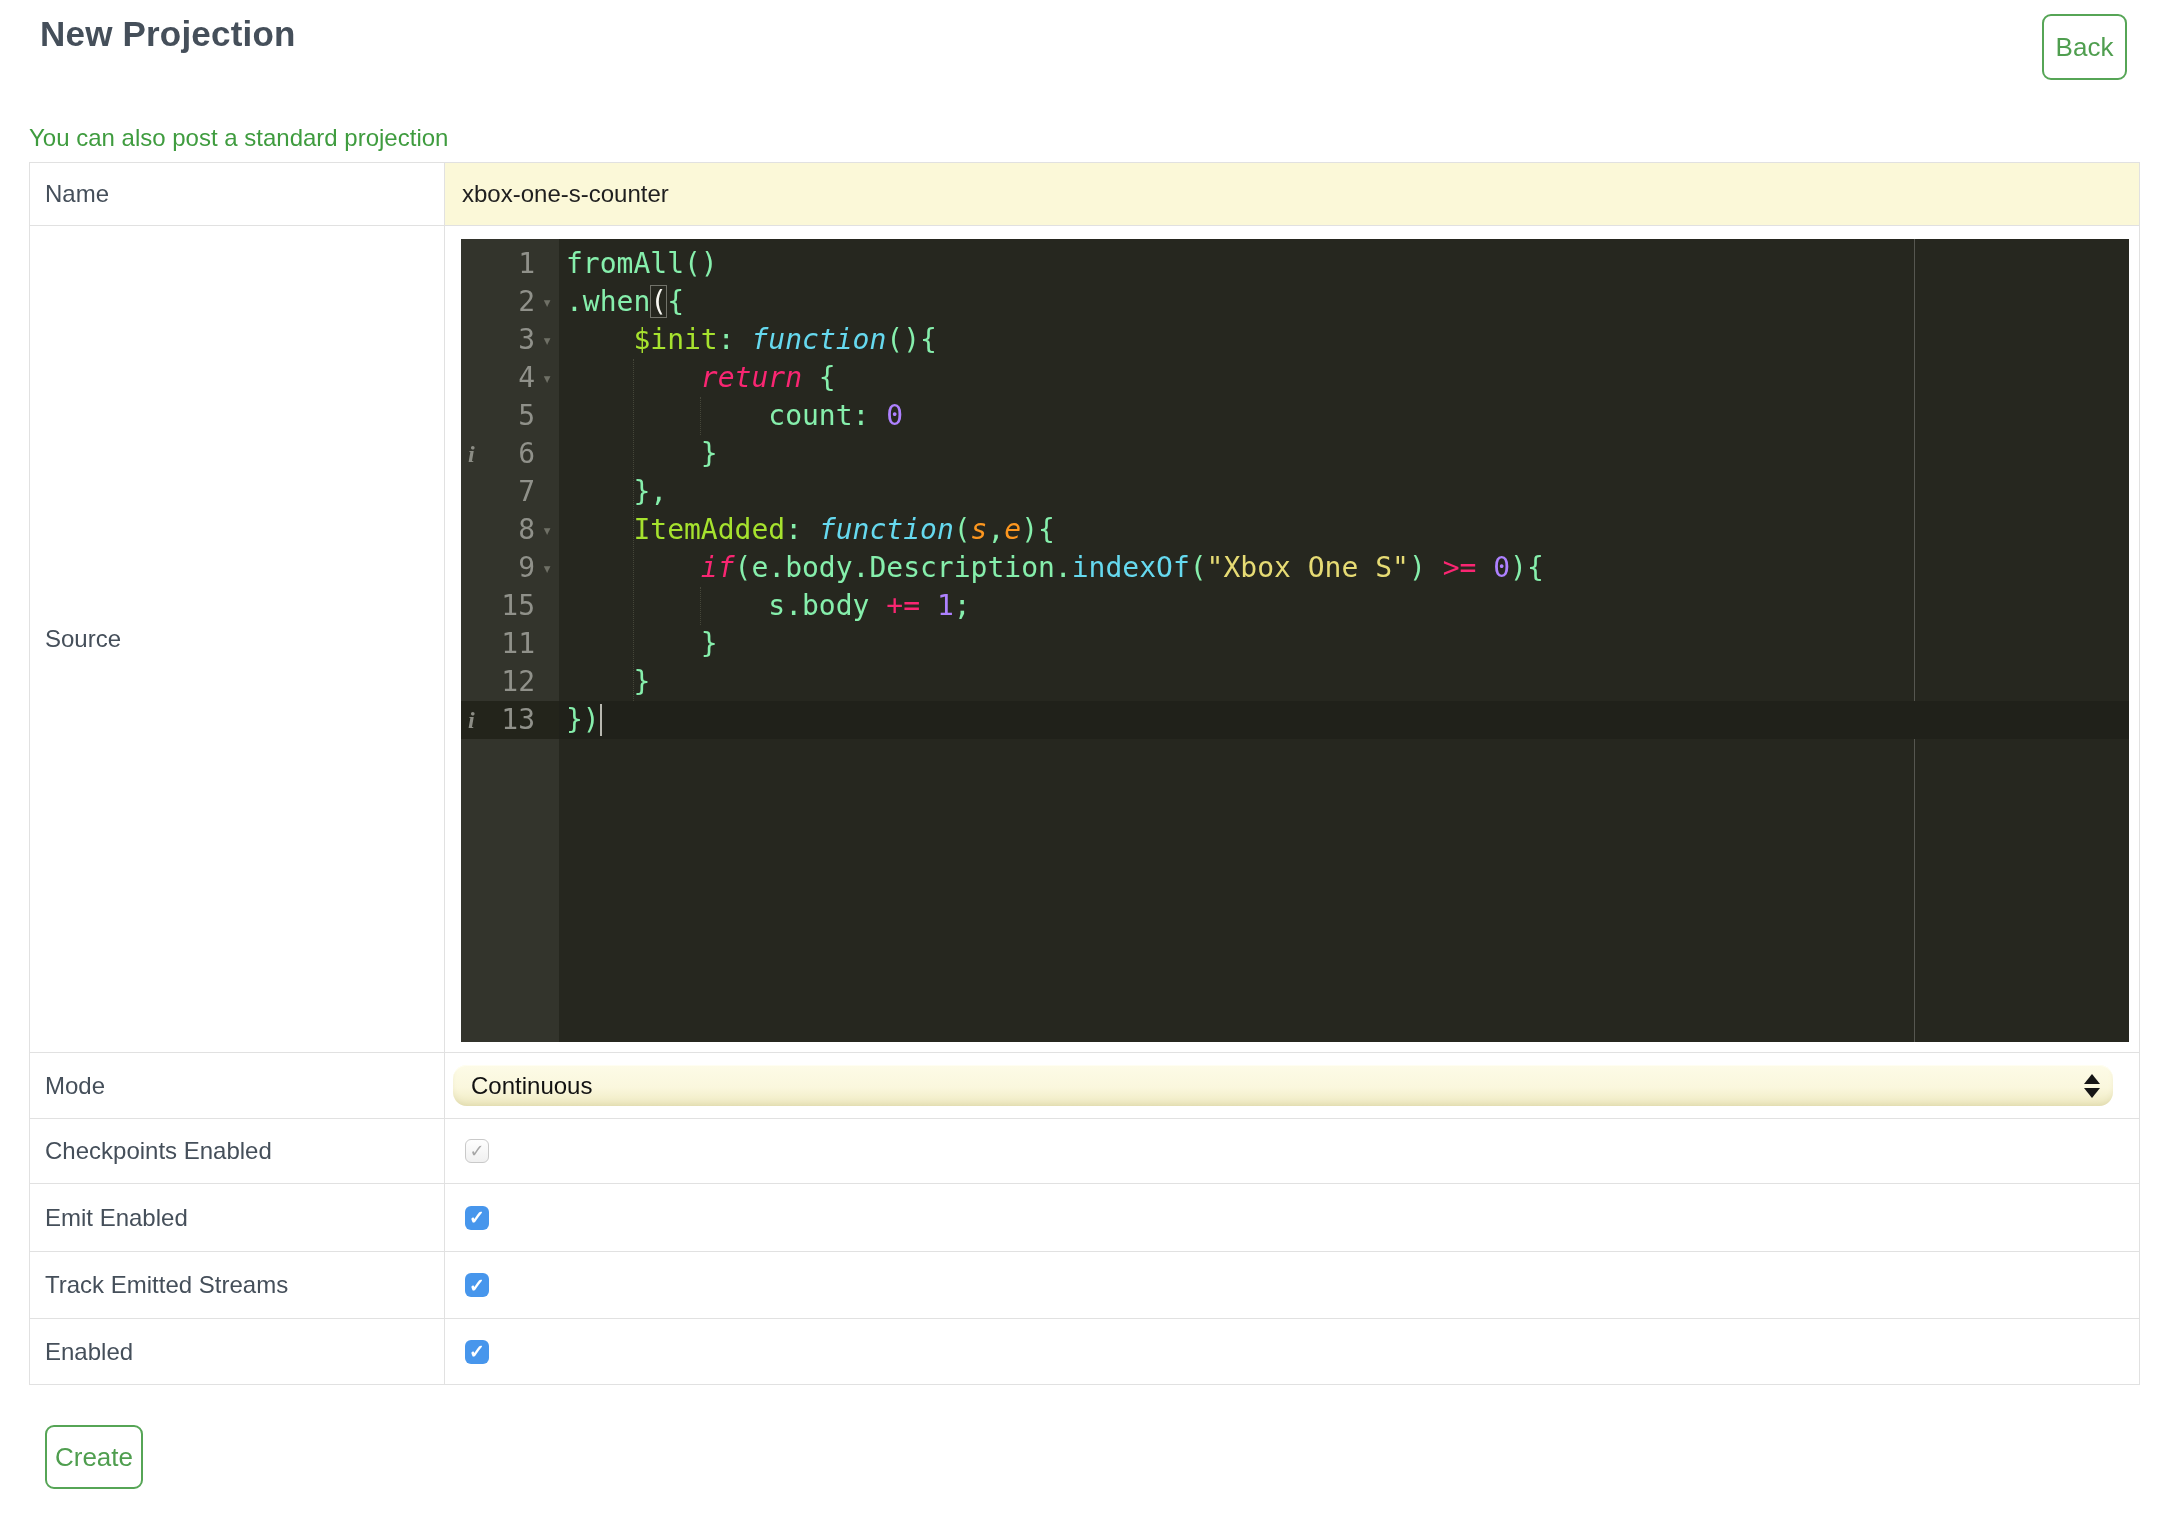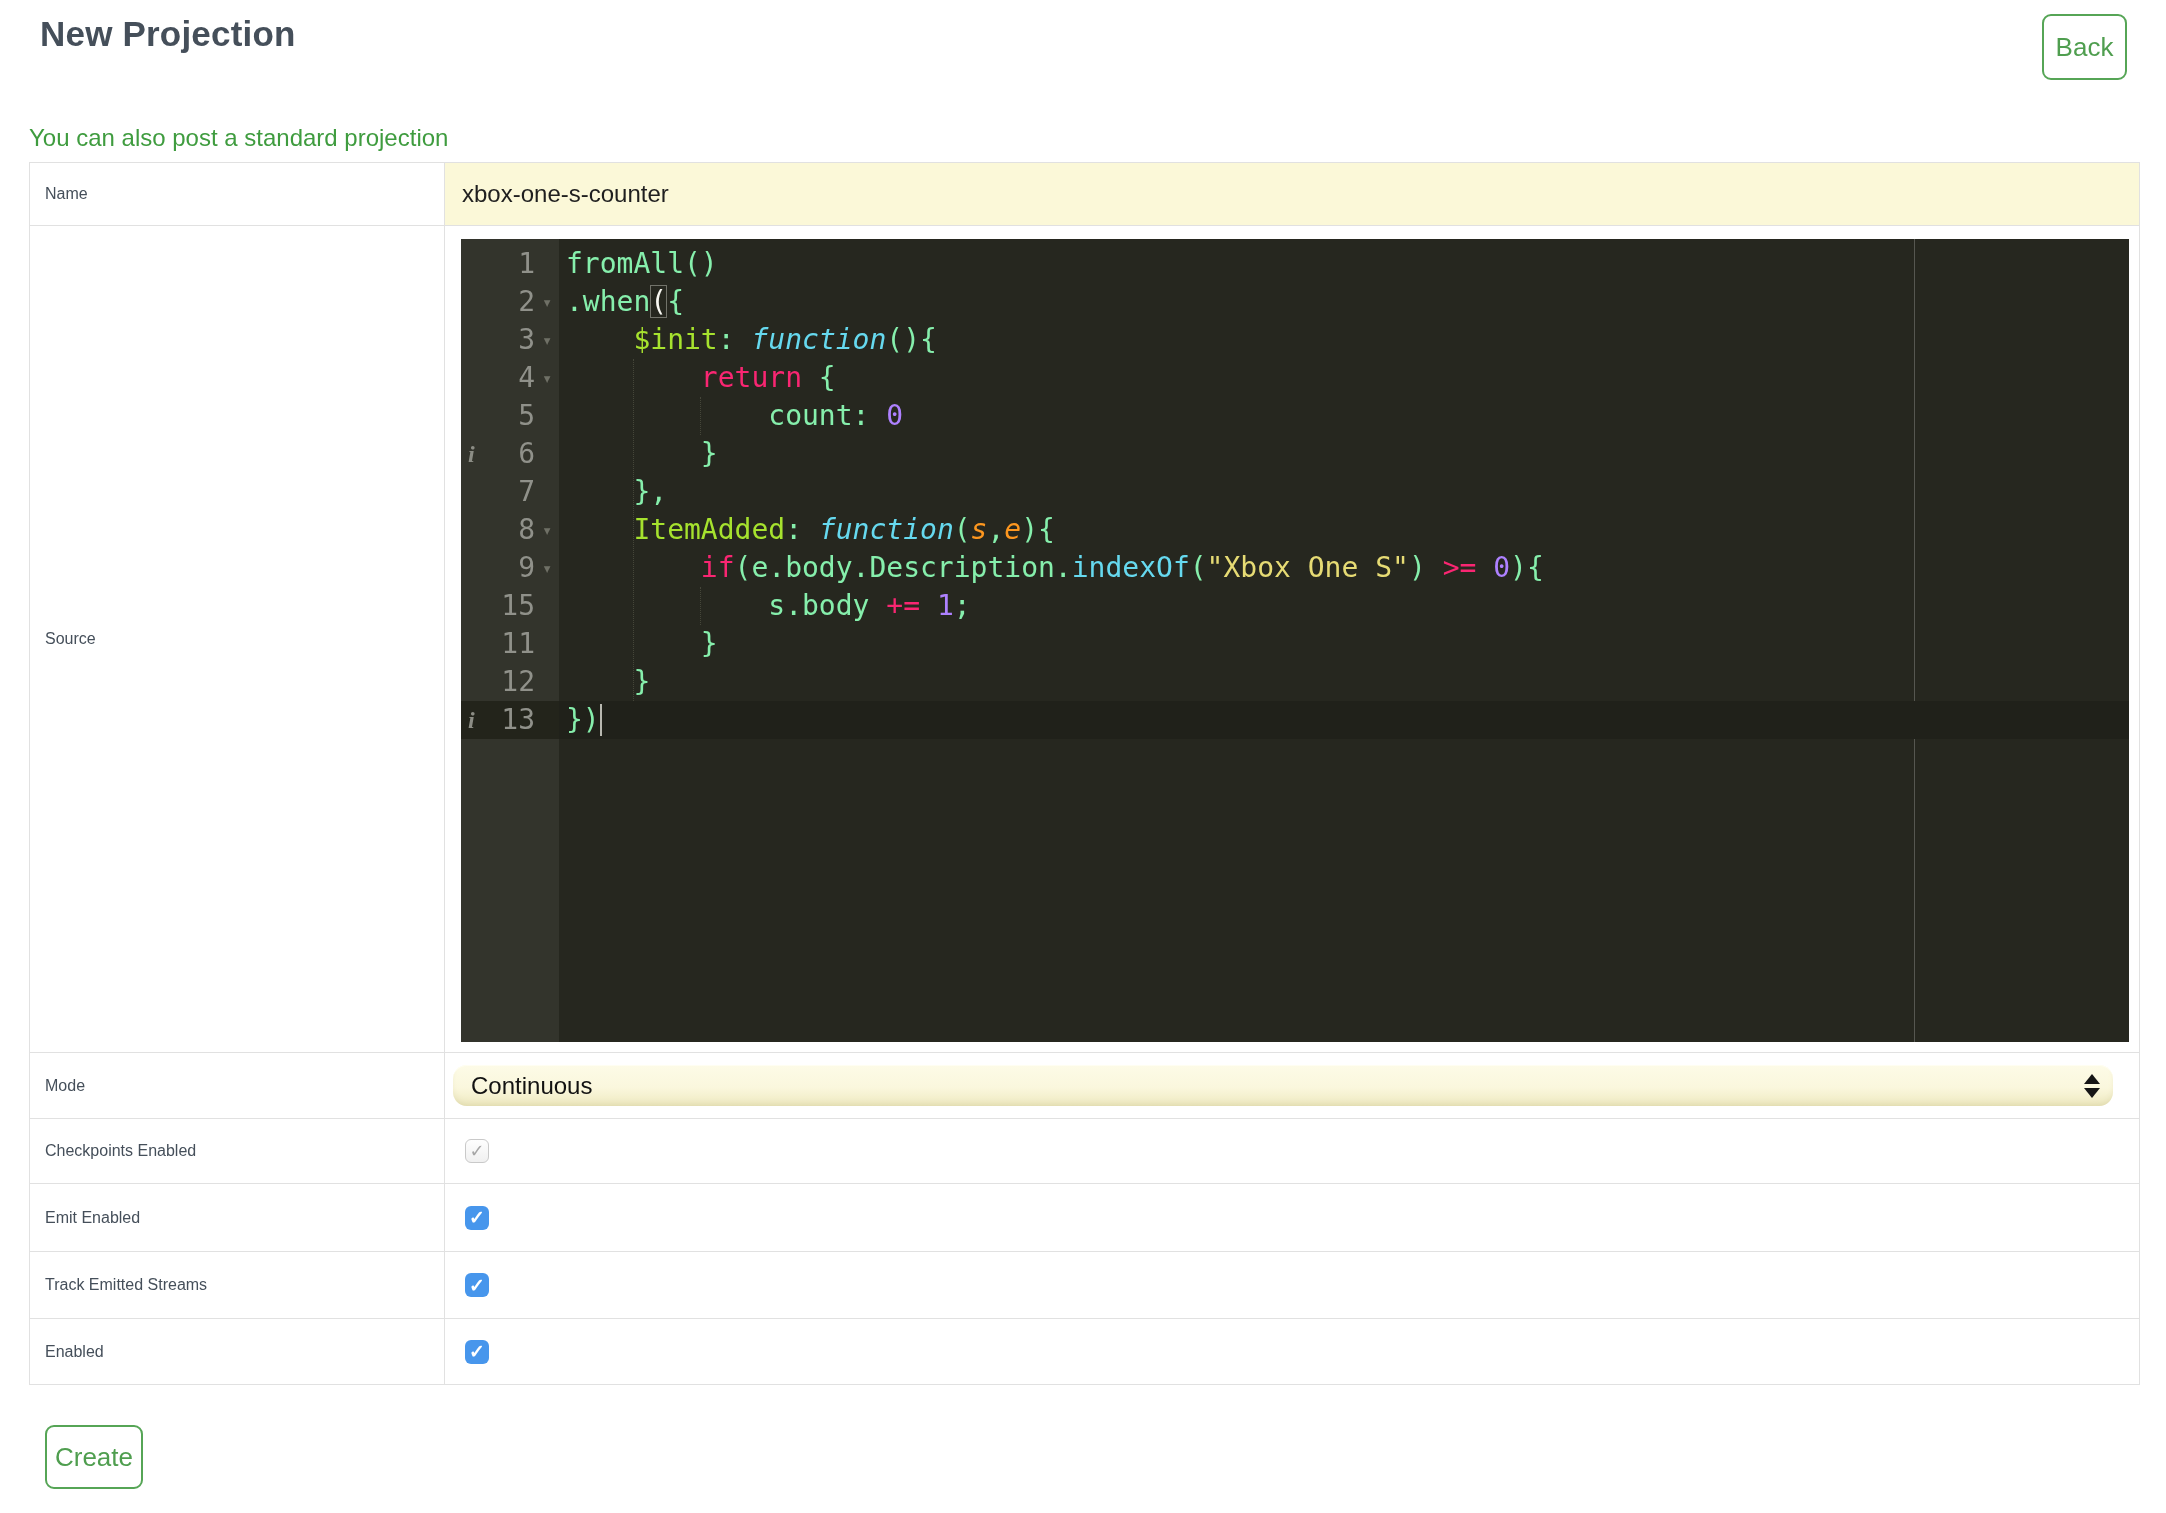--- a/index.html
+++ b/index.html
@@ -8,21 +8,21 @@
   .page-title{position:absolute;left:40px;top:14px;font-size:35px;font-weight:700;color:#454f5a;letter-spacing:.2px;}
   .btn{box-sizing:border-box;background:#fff;border:2px solid #56a556;color:#4f9e4f;border-radius:9px;
        display:flex;align-items:center;justify-content:center;font-size:26px;cursor:pointer;}
   .back-btn{position:absolute;left:2042px;top:14px;width:85px;height:66px;}
   .std-link{position:absolute;left:29px;top:124px;font-size:24px;color:#3f9c3f;text-decoration:none;cursor:pointer;}
 
   .form-table{position:absolute;left:29px;top:162px;width:2111px;border:1px solid #e1e1e1;box-sizing:border-box;}
   .row{display:flex;border-bottom:1px solid #e1e1e1;box-sizing:border-box;}
   .row:last-child{border-bottom:none;}
   .cell-l{width:415px;flex:0 0 415px;border-right:1px solid #e1e1e1;box-sizing:border-box;
-          display:flex;align-items:center;padding-left:15px;font-size:16px;color:#454f5a;}
+          display:flex;align-items:center;padding-left:15px;font-size:24px;color:#454f5a;}
   .cell-r{flex:1;position:relative;box-sizing:border-box;}
 
   .row-name{height:63px;}
   .name-input{position:absolute;inset:0;background:#fbf8d8;display:flex;align-items:center;
               padding-left:17px;font-size:24px;color:#1f1f1f;}
 
   .row-source{height:827px;}
   .row-mode{height:66px;}
   .row-checkpoints{height:65px;}
   .row-emit{height:68px;}
@@ -42,21 +42,21 @@
   .code-pane{flex:1;position:relative;overflow:hidden;}
   .print-margin{position:absolute;left:1355px;top:0;bottom:0;width:1px;background:#565750;z-index:0;}
   .iguide{position:absolute;width:0;border-left:1px dotted #454639;z-index:1;}
   .iguide.g1{left:74px;top:120px;height:342px;}
   .iguide.g2{left:141px;top:158px;height:38px;}
   .iguide.g3{left:141px;top:348px;height:38px;}
   .code-lines{position:relative;z-index:2;padding-top:6px;}
   .cline{height:38px;white-space:pre;padding-left:7px;color:#f8f8f2;}
   .cline.cactive{background:#20211a;}
   .t-w{color:#86efac;}
-  .t-k{color:#f92672;}
+  .t-k{color:#f92672;font-style:italic;}
   .t-f{color:#66d9ef;font-style:italic;}
   .t-m{color:#66d9ef;}
   .t-e{color:#a6e22e;}
   .t-a{color:#fd971f;font-style:italic;}
   .t-s{color:#e6db74;}
   .t-n{color:#ae81ff;}
   .t-bh{outline:1px solid #72736a;outline-offset:-1px;}
   .cursor{display:inline-block;width:2px;height:32px;background:#b8b8b0;vertical-align:-7px;}
 
   

